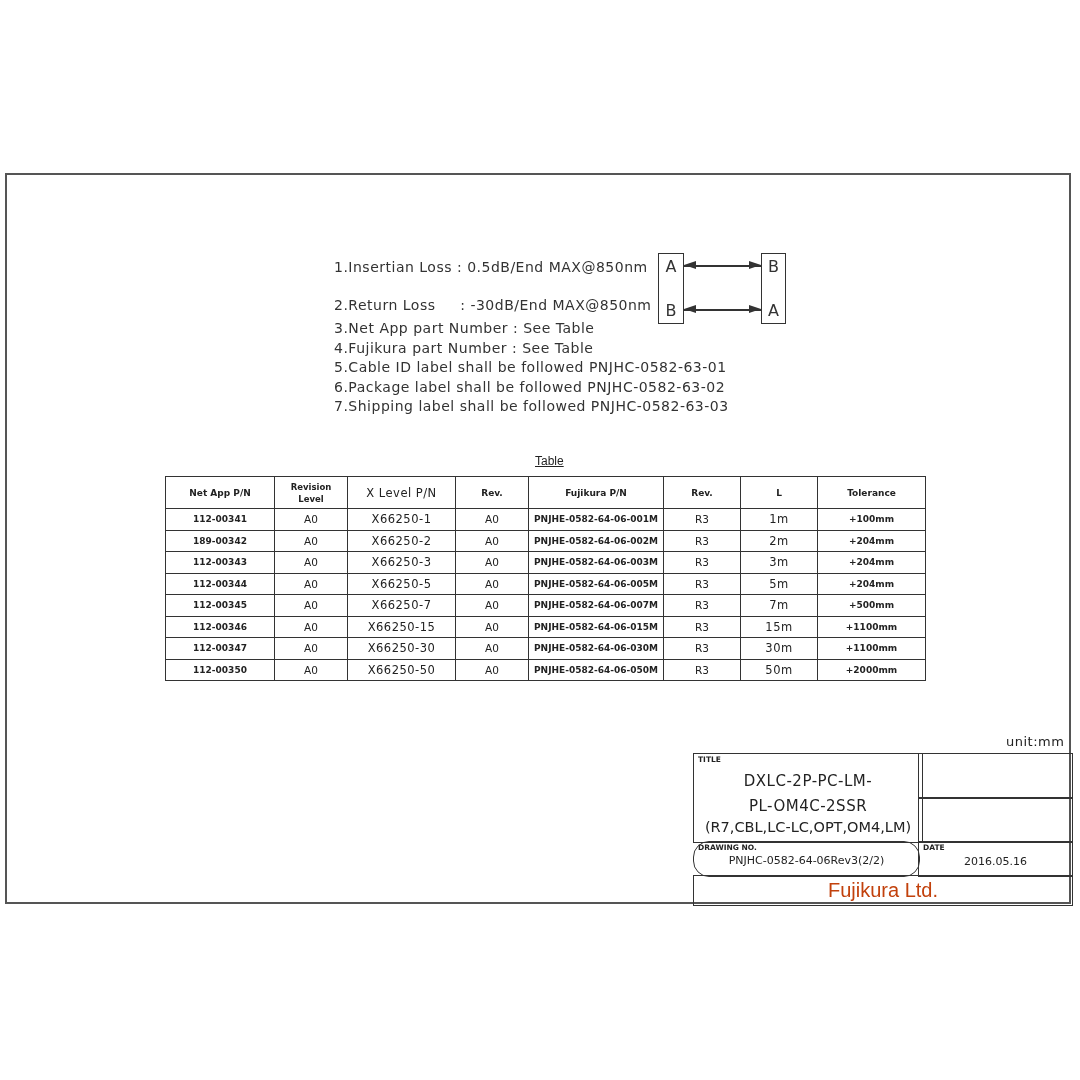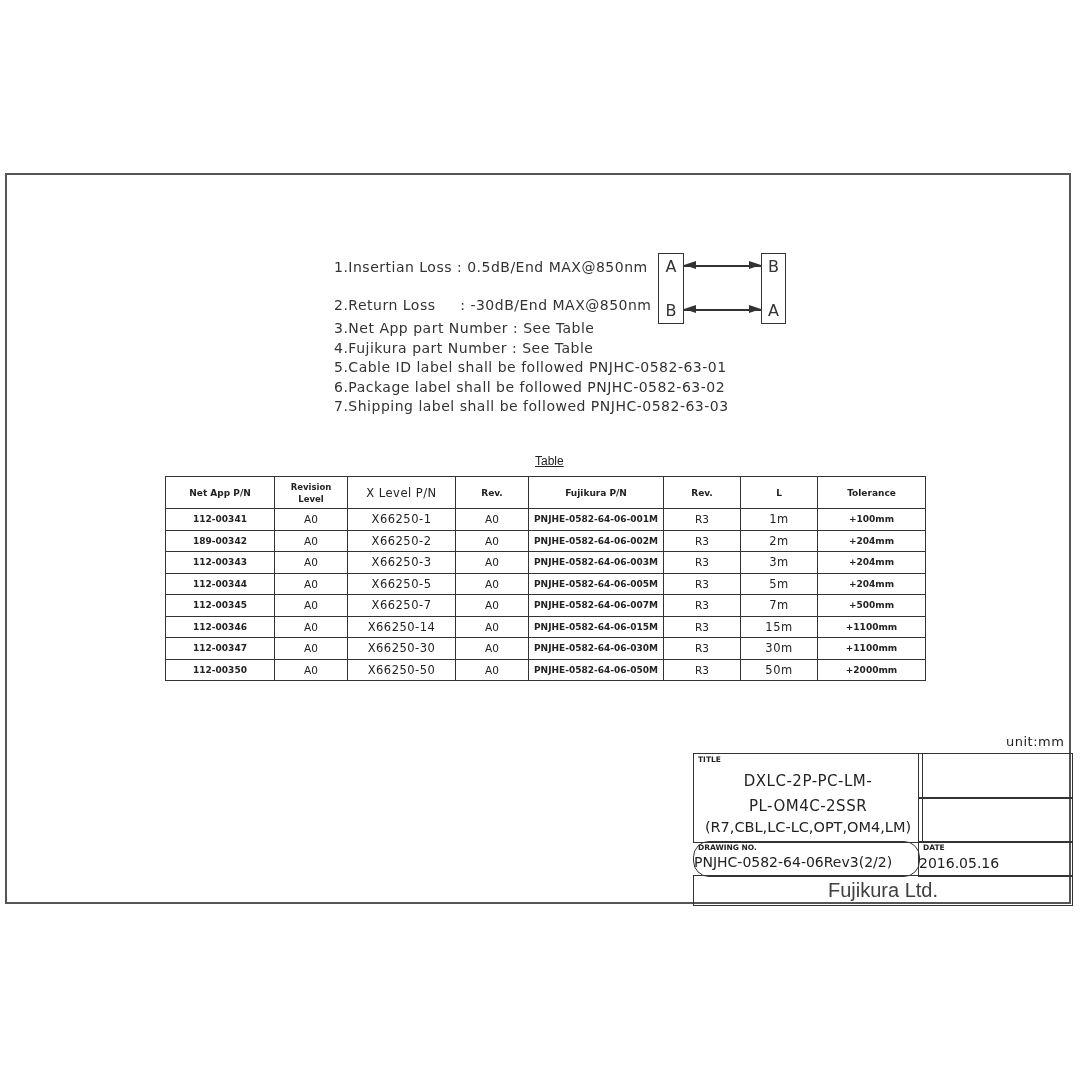--- a/index.html
+++ b/index.html
@@ -24,22 +24,22 @@
   table.spec th, table.spec td { border:1.5px solid #333; text-align:center; padding:0; }
   table.spec th { height:31px; font-size:9px; font-weight:bold; line-height:12px; }
   table.spec td { height:20.5px; font-size:9px; font-weight:bold; }
   table.spec td.big, table.spec th.big { font-size:11.5px; font-weight:normal; letter-spacing:0.5px; }
   table.spec td.mid { font-size:10.5px; font-weight:normal; }
   .unit { position:absolute; left:1006px; top:734px; font-size:13px; color:#222; letter-spacing:0.5px; }
   .tb { position:absolute; left:693px; top:753px; width:380px; height:153px; }
   .tb .cell { position:absolute; border:1.5px solid #333; box-sizing:border-box; }
   .tb .lbl { position:absolute; left:4px; top:1px; font-size:7.5px; font-weight:bold; color:#222; }
   .tb .title-line { position:absolute; width:100%; text-align:center; font-size:15px; color:#222; letter-spacing:0.5px; }
-  .tb .val { position:absolute; width:100%; font-size:14px; color:#222; }
-  .tb .company { position:absolute; width:100%; text-align:center; font-family:"Liberation Sans", sans-serif; font-size:20px; color:#404040; }
+  .tb .val { position:absolute; width:100%; text-align:center; font-size:11px; color:#222; }
+  .tb .company { position:absolute; width:100%; text-align:center; font-family:"Liberation Sans", sans-serif; font-size:20px; color:#c2410c; }
 </style>
 </head>
 <body>
 
 <div class="frame"></div>
 
 <div class="notes">
   <div class="n" style="top:0px;">1.Insertian Loss : 0.5dB/End MAX@850nm</div>
   <div class="n" style="top:38px;">2.Return Loss     : -30dB/End MAX@850nm</div>
   <div class="n" style="top:61px;">3.Net App part Number : See Table</div>
@@ -133,21 +133,21 @@
       <td class="big">X66250-7</td>
       <td class="mid">A0</td>
       <td>PNJHE-0582-64-06-007M</td>
       <td class="mid">R3</td>
       <td class="big">7m</td>
       <td>+500mm</td>
     </tr>
     <tr>
       <td>112-00346</td>
       <td class="mid">A0</td>
-      <td class="big">X66250-14</td>
+      <td class="big">X66250-15</td>
       <td class="mid">A0</td>
       <td>PNJHE-0582-64-06-015M</td>
       <td class="mid">R3</td>
       <td class="big">15m</td>
       <td>+1100mm</td>
     </tr>
     <tr>
       <td>112-00347</td>
       <td class="mid">A0</td>
       <td class="big">X66250-30</td>

